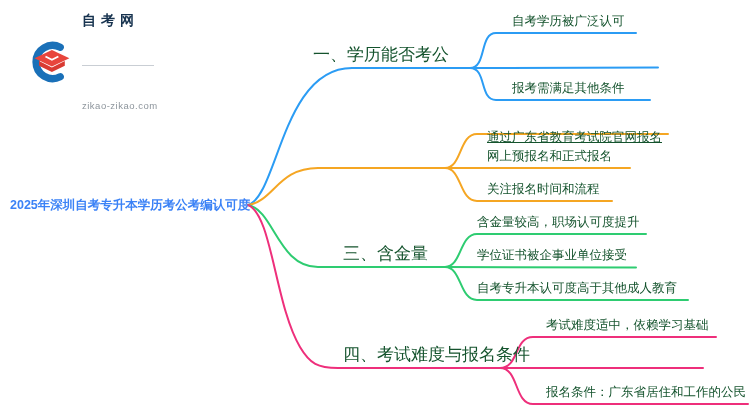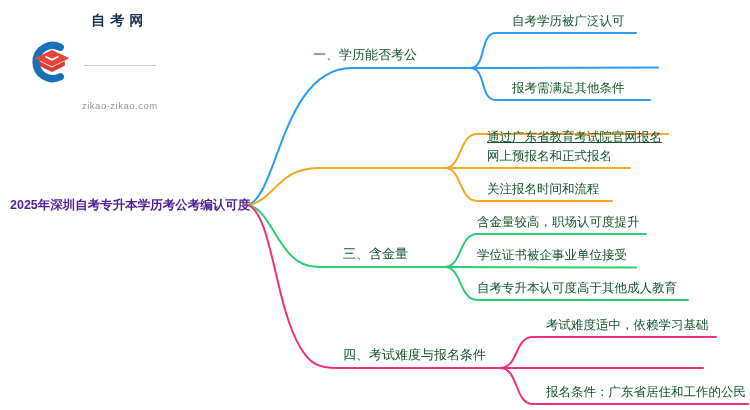--- a/index.html
+++ b/index.html
@@ -3,26 +3,26 @@
 <meta charset="utf-8">
 <style>
   html,body{margin:0;padding:0;background:#ffffff;}
   .canvas{
     position:relative;width:750px;height:410px;background:#ffffff;overflow:hidden;
     font-family:"Liberation Sans","DejaVu Sans",sans-serif;
   }
   svg.links{position:absolute;left:0;top:0;width:750px;height:410px;}
   svg.links path{fill:none;stroke-width:2;stroke-linecap:round;}
   .node{position:absolute;white-space:nowrap;color:#14532d;line-height:18px;}
-  .root-title{position:absolute;left:10px;top:197px;font-size:12.5px;font-weight:bold;color:#4c1d95;white-space:nowrap;}
-  .branch-label{font-size:13px;}
+  .root-title{position:absolute;left:10px;top:197px;font-size:12.5px;font-weight:bold;color:#3b82f6;white-space:nowrap;}
+  .branch-label{font-size:17px;}
   .leaf-label{font-size:12.5px;}
   
   .logo{position:absolute;left:28px;top:12px;display:flex;align-items:center;}
-  .logo-text{margin-left:8px;display:flex;flex-direction:column;align-items:center;gap:32px;}
+  .logo-text{margin-left:8px;display:flex;flex-direction:column;align-items:flex-start;gap:32px;}
   .logo-name{font-size:14px;font-weight:bold;color:#17334f;letter-spacing:5px;}
   .logo-divider{width:72px;height:1px;background:#c9ced4;margin:3px 0 2px 0;}
   .logo-url{font-size:9.5px;color:#8d959c;letter-spacing:0.5px;}
 </style>
 </head>
 <body>
 
 <div class="canvas">
 
   <svg class="links" viewBox="0 0 750 410">

